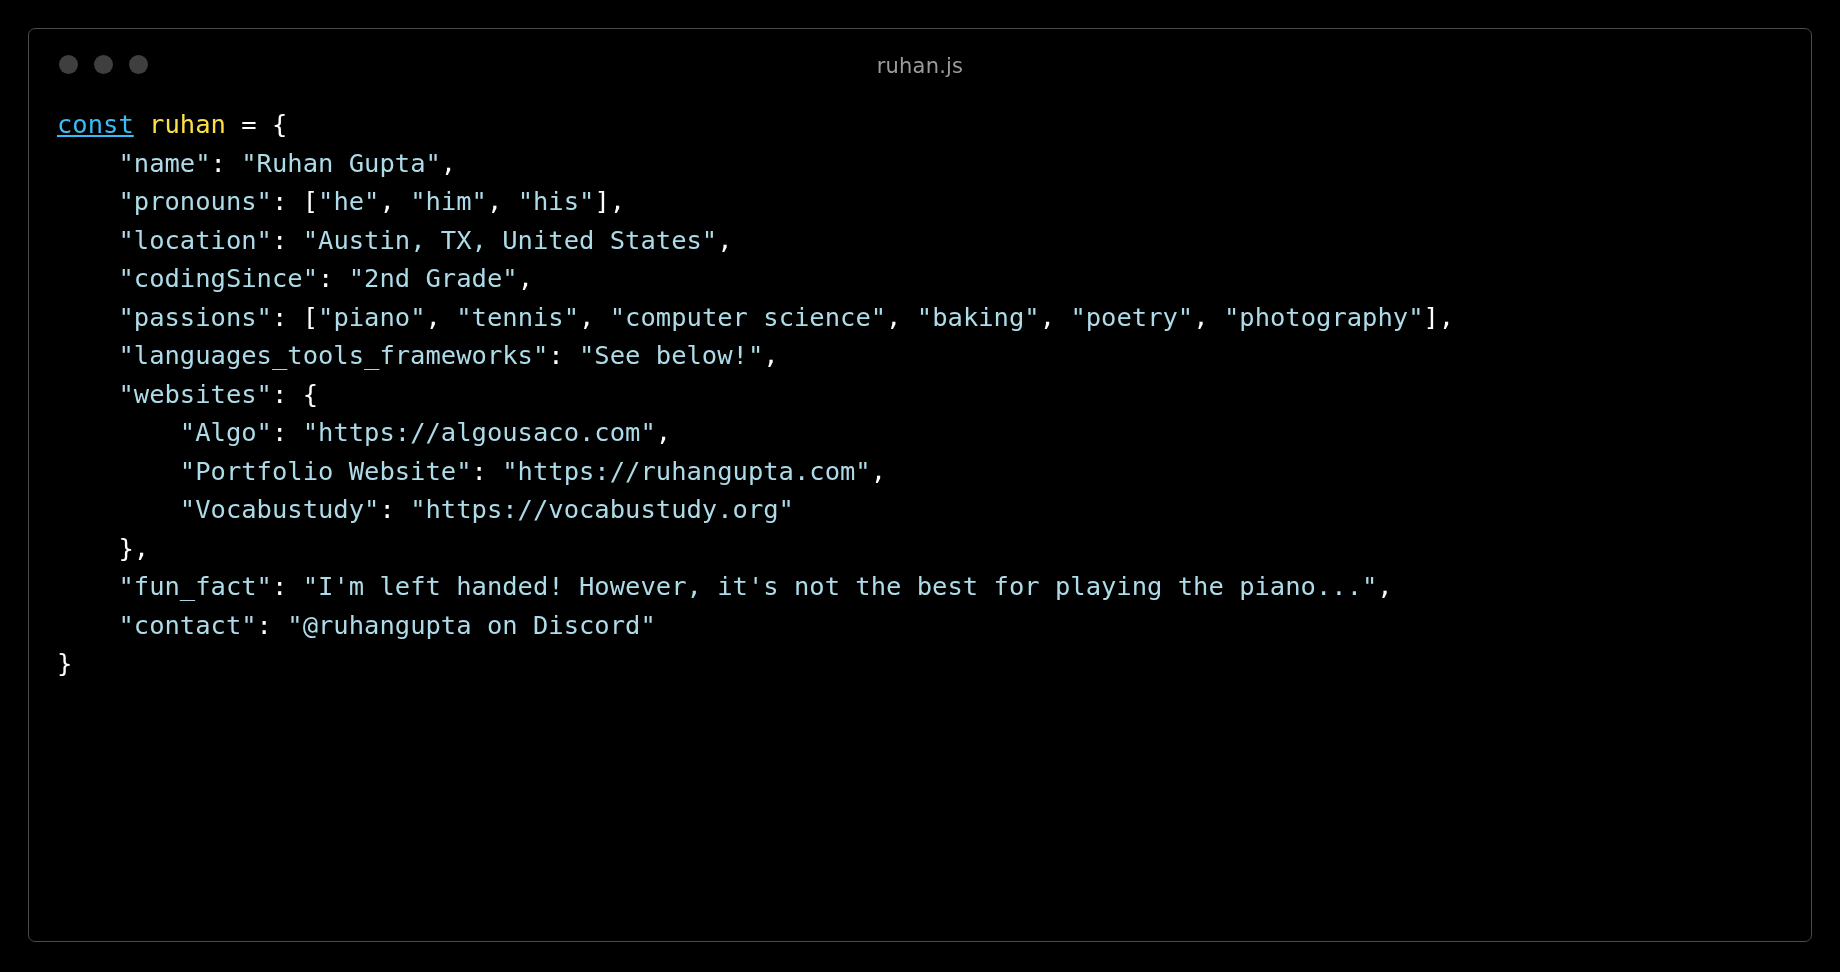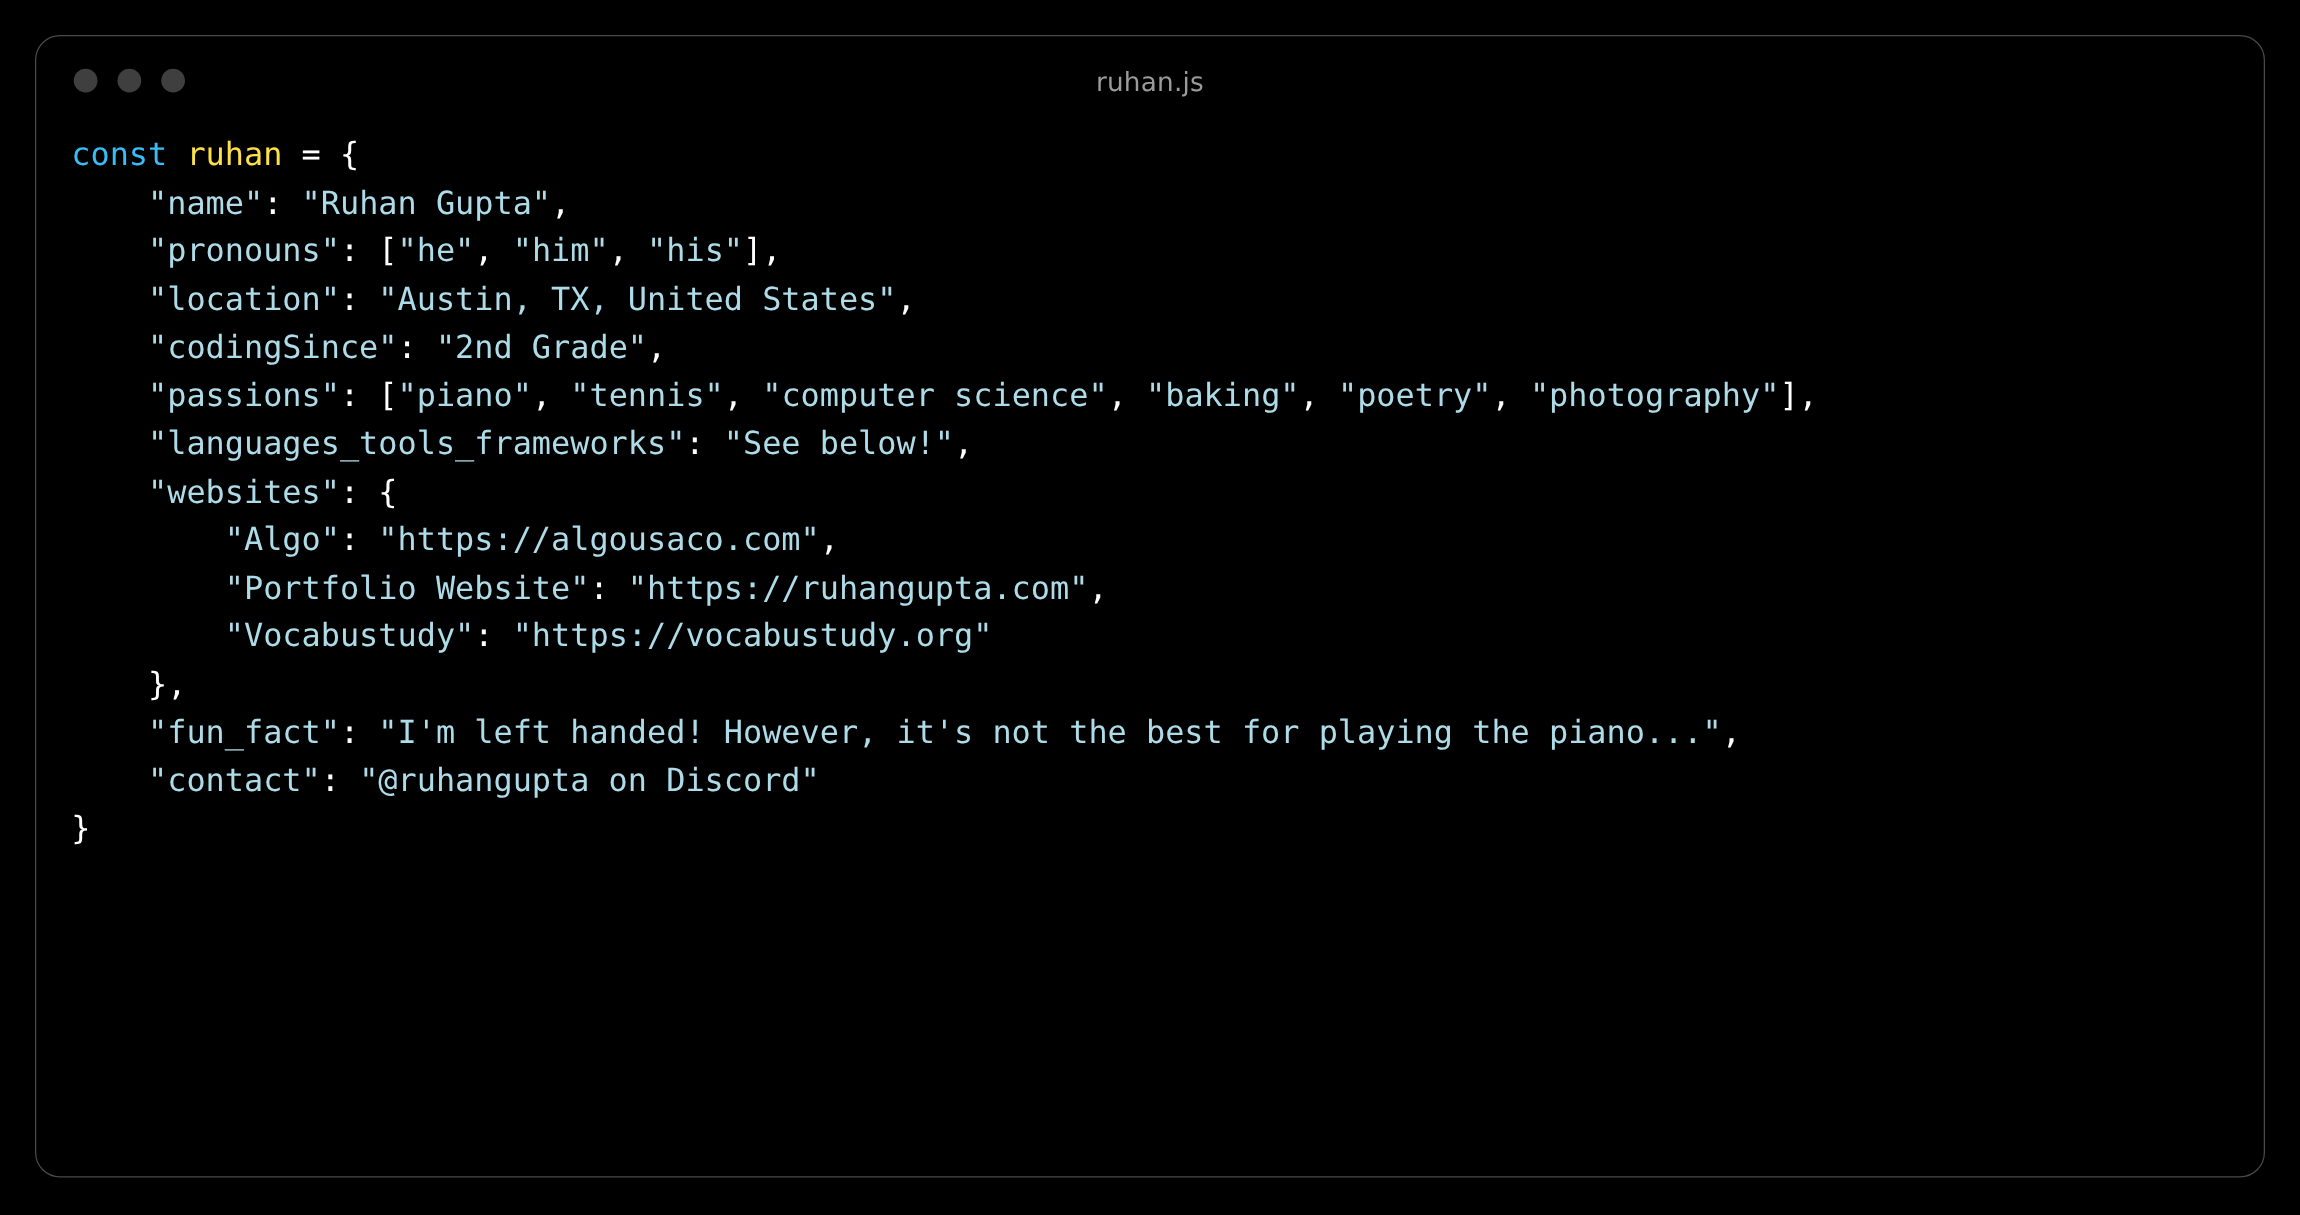--- a/index.html
+++ b/index.html
@@ -15,21 +15,21 @@
   }
 
   .window {
     position: absolute;
     left: 28px;
     top: 28px;
     width: 1784px;
     height: 914px;
     box-sizing: border-box;
     border: 1px solid #4a4a4a;
-    border-radius: 20px;
+    border-radius: 7px;
     background: #000000;
     overflow: hidden;
   }
 
   .titlebar {
     position: relative;
     height: 76px;
   }
 
   .dots {
@@ -65,21 +65,21 @@
     margin: 0;
     font-family: "DejaVu Sans Mono", monospace;
     font-size: 25.5px;
     line-height: 38.5px;
     color: #ffffff;
     white-space: pre;
     letter-spacing: 0px;
     -webkit-font-smoothing: antialiased;
   }
 
-  .code .kw   { color: #38bdf8; }
+  .code .kw   { color: #38bdf8; text-decoration: underline; }
   .code .id   { color: #fde047; }
   .code .pun  { color: #ffffff; }
   .code .str  { color: #aedbe8; }
 
   .line { display: block; height: 38.5px; }
 </style>
 </head>
 <body>
 
 <div class="window">

